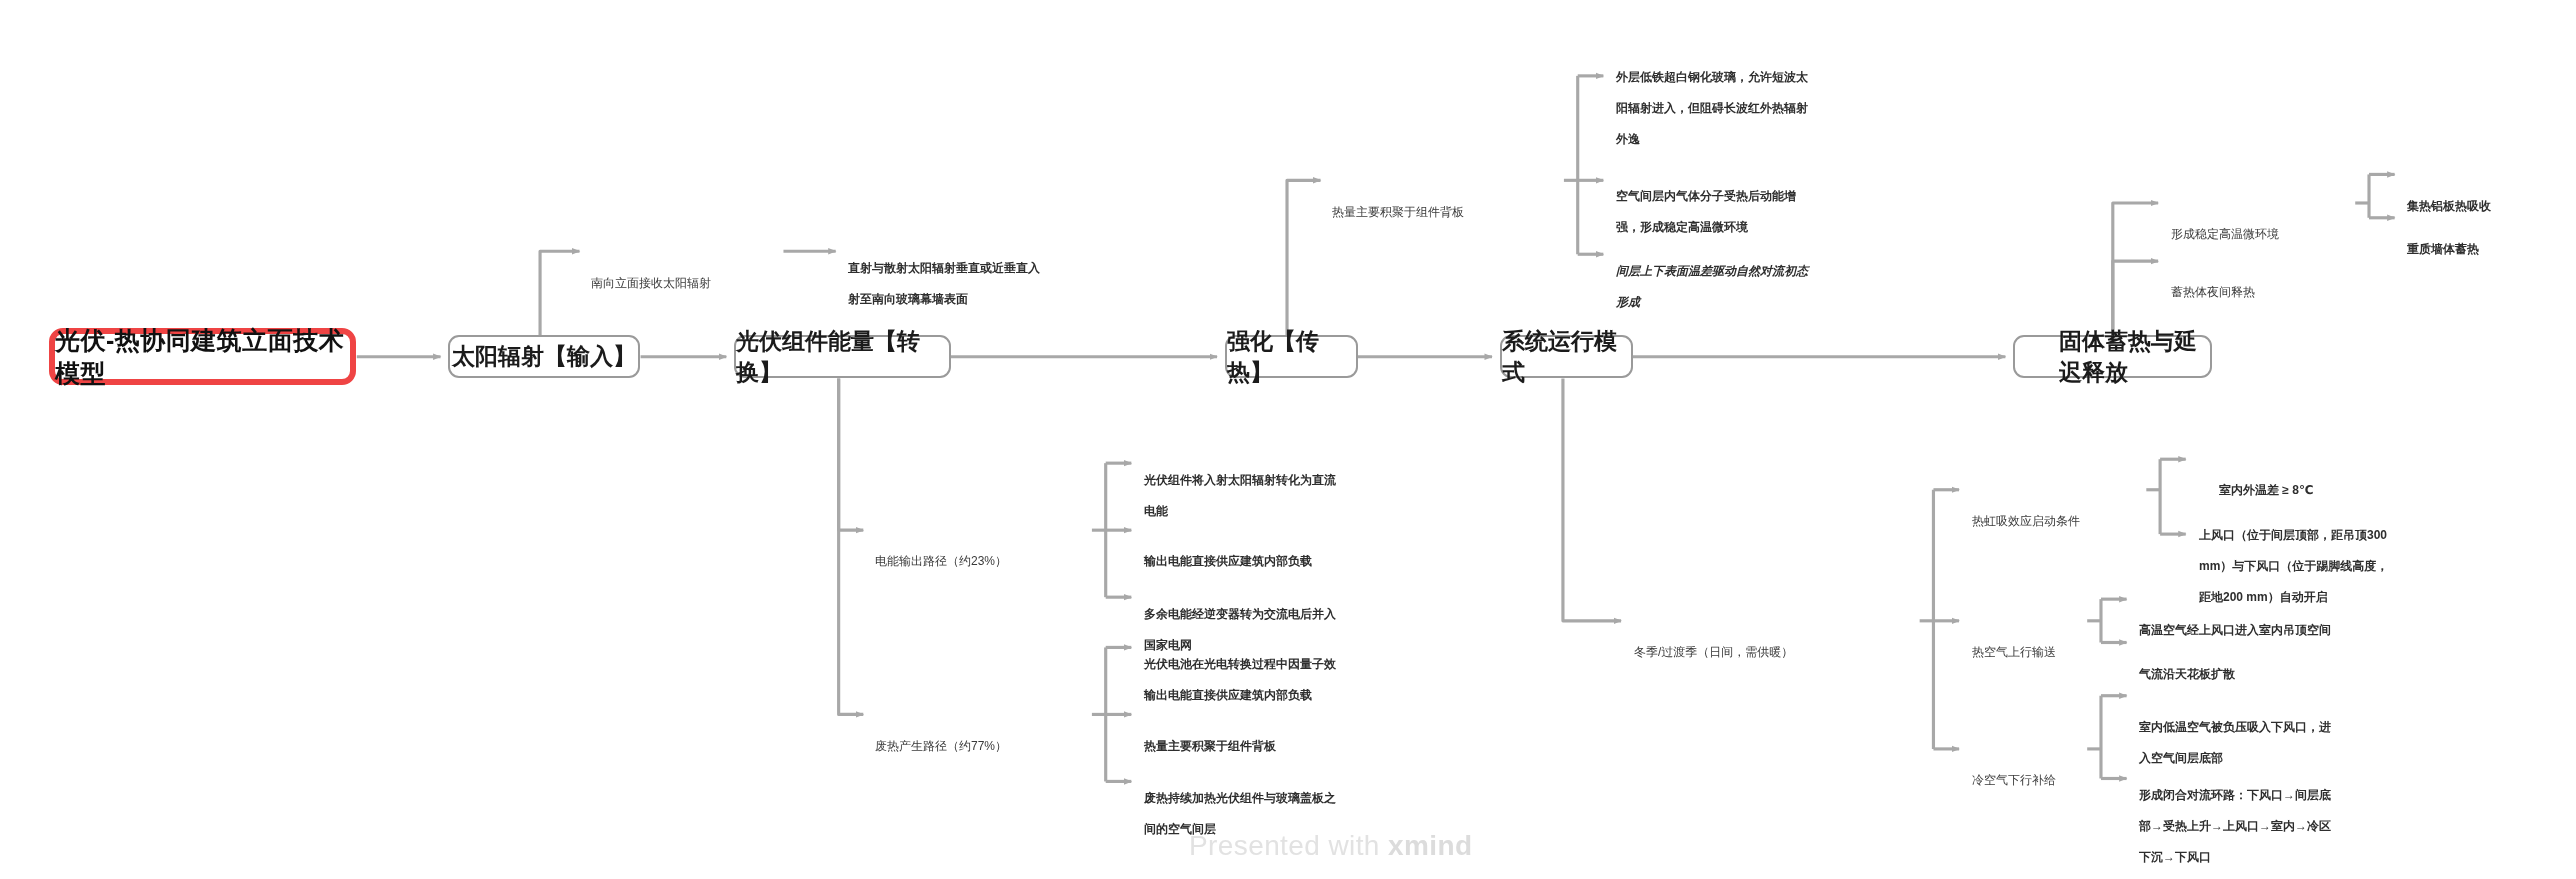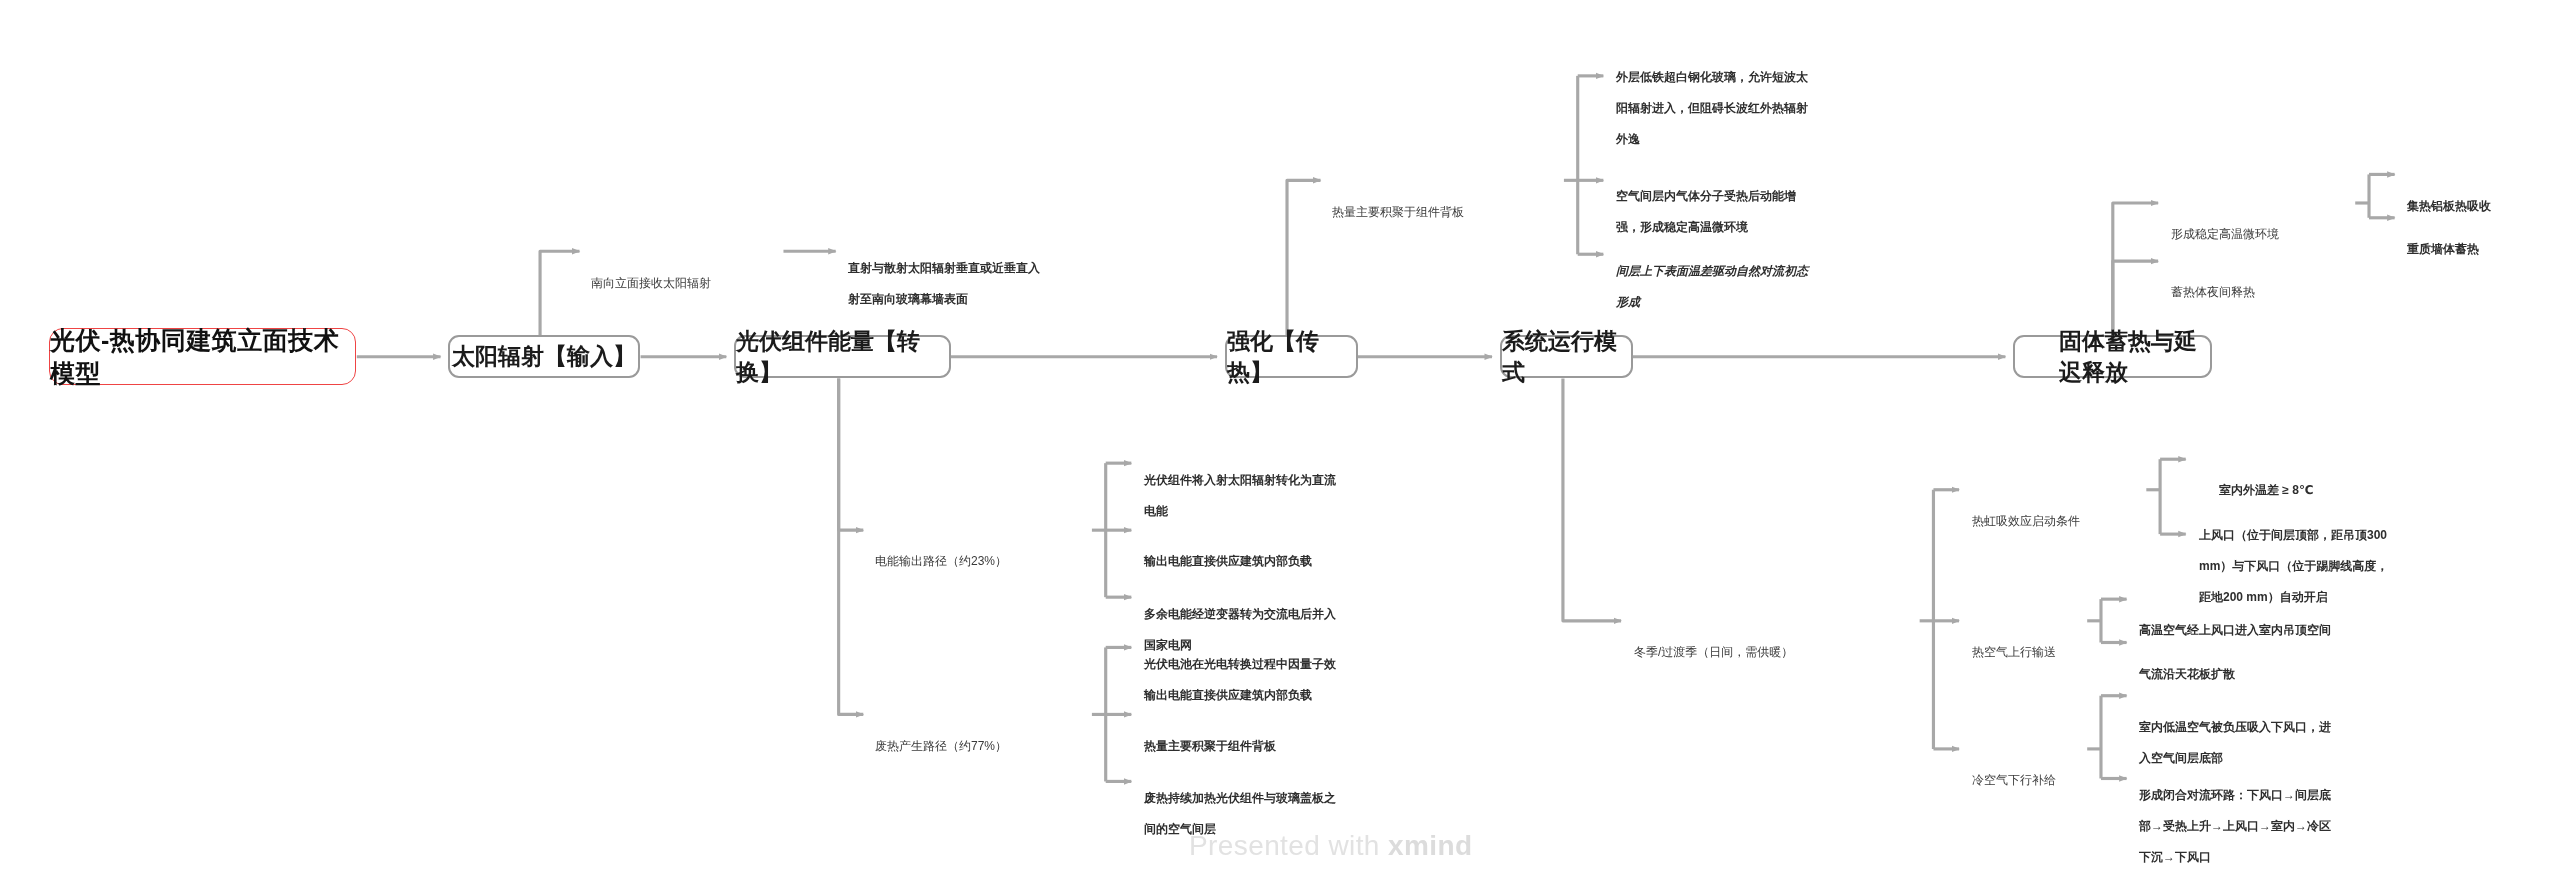--- a/index.html
+++ b/index.html
@@ -8,21 +8,21 @@
     font-family:"Liberation Sans","DejaVu Sans",sans-serif;
     -webkit-font-smoothing:antialiased;
   }
   #canvas{position:absolute;inset:0;width:2576px;height:879px;}
   svg.links{position:absolute;left:0;top:0;width:2576px;height:879px;pointer-events:none;}
 
   
   .node{position:absolute;box-sizing:border-box;}
 
   .root{
-    border:1px solid #ef4444;border-radius:14px;background:#ffffff;
+    border:6px solid #ef4444;border-radius:14px;background:#ffffff;
     display:flex;align-items:center;justify-content:center;
     font-size:25px;font-weight:700;color:#111111;letter-spacing:0.5px;
   }
   .lvl1{
     border:2px solid #9a9a9a;border-radius:11px;background:#ffffff;
     display:flex;align-items:center;justify-content:center;
     font-size:23px;font-weight:700;color:#1b1b1b;
   }
   .leaf{
     font-size:12px;line-height:31px;color:#3d3d3d;font-weight:400;

